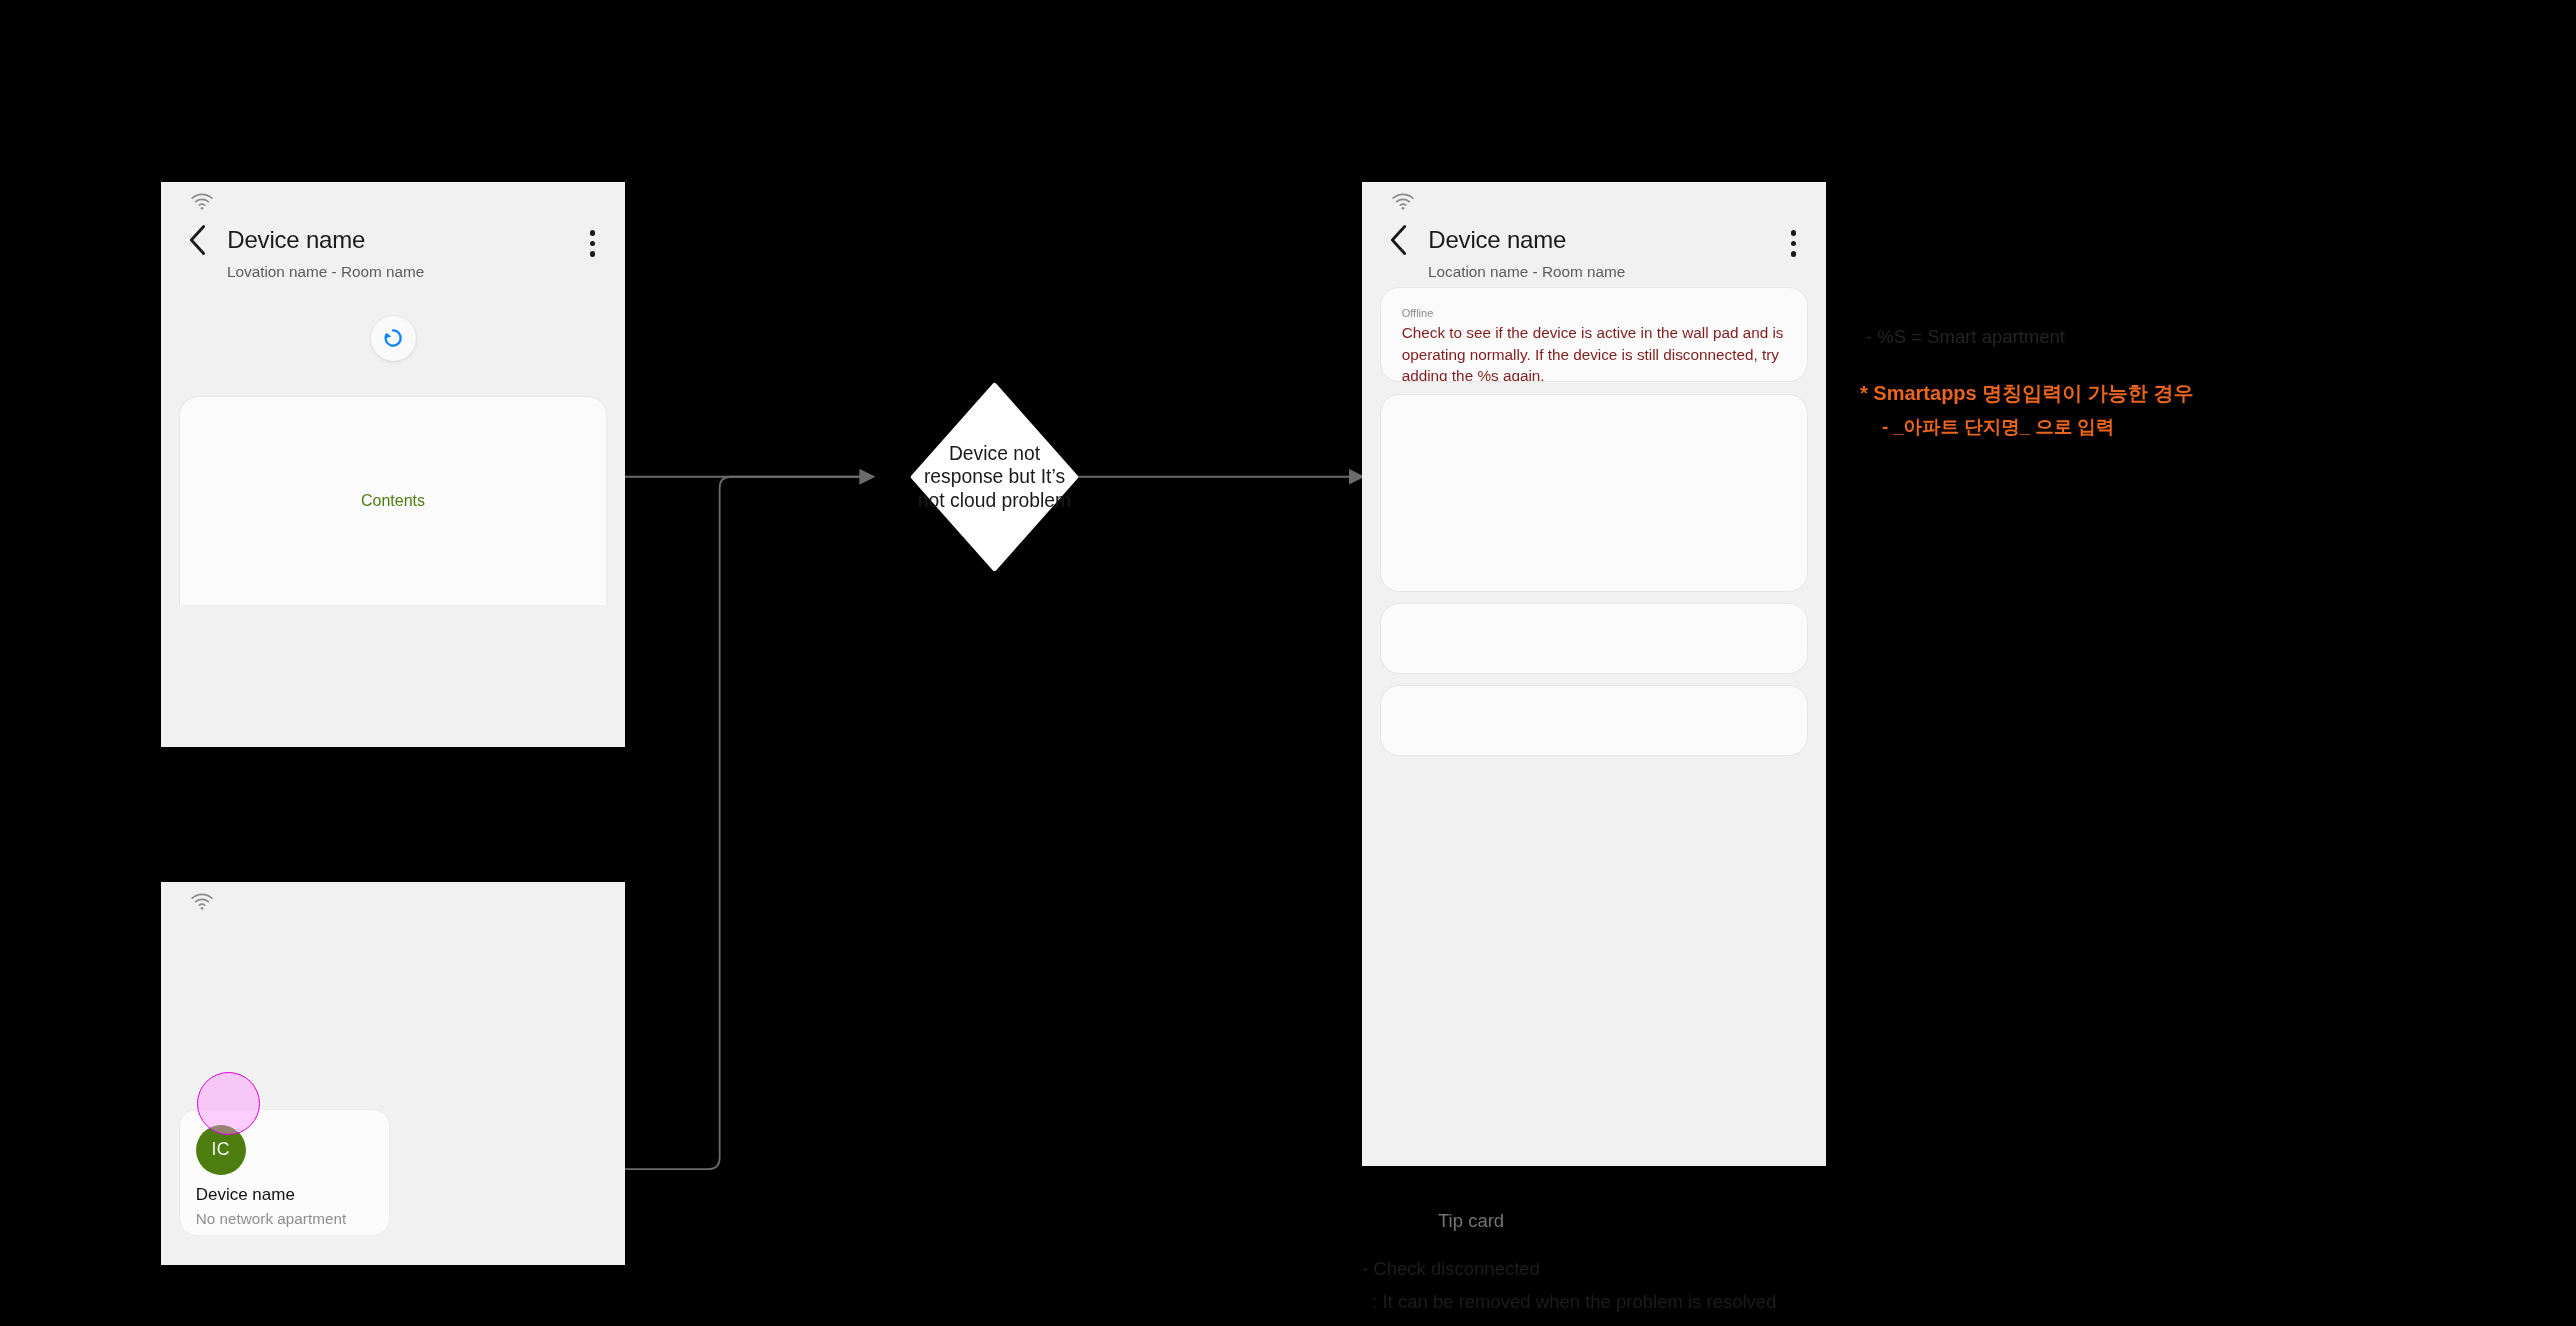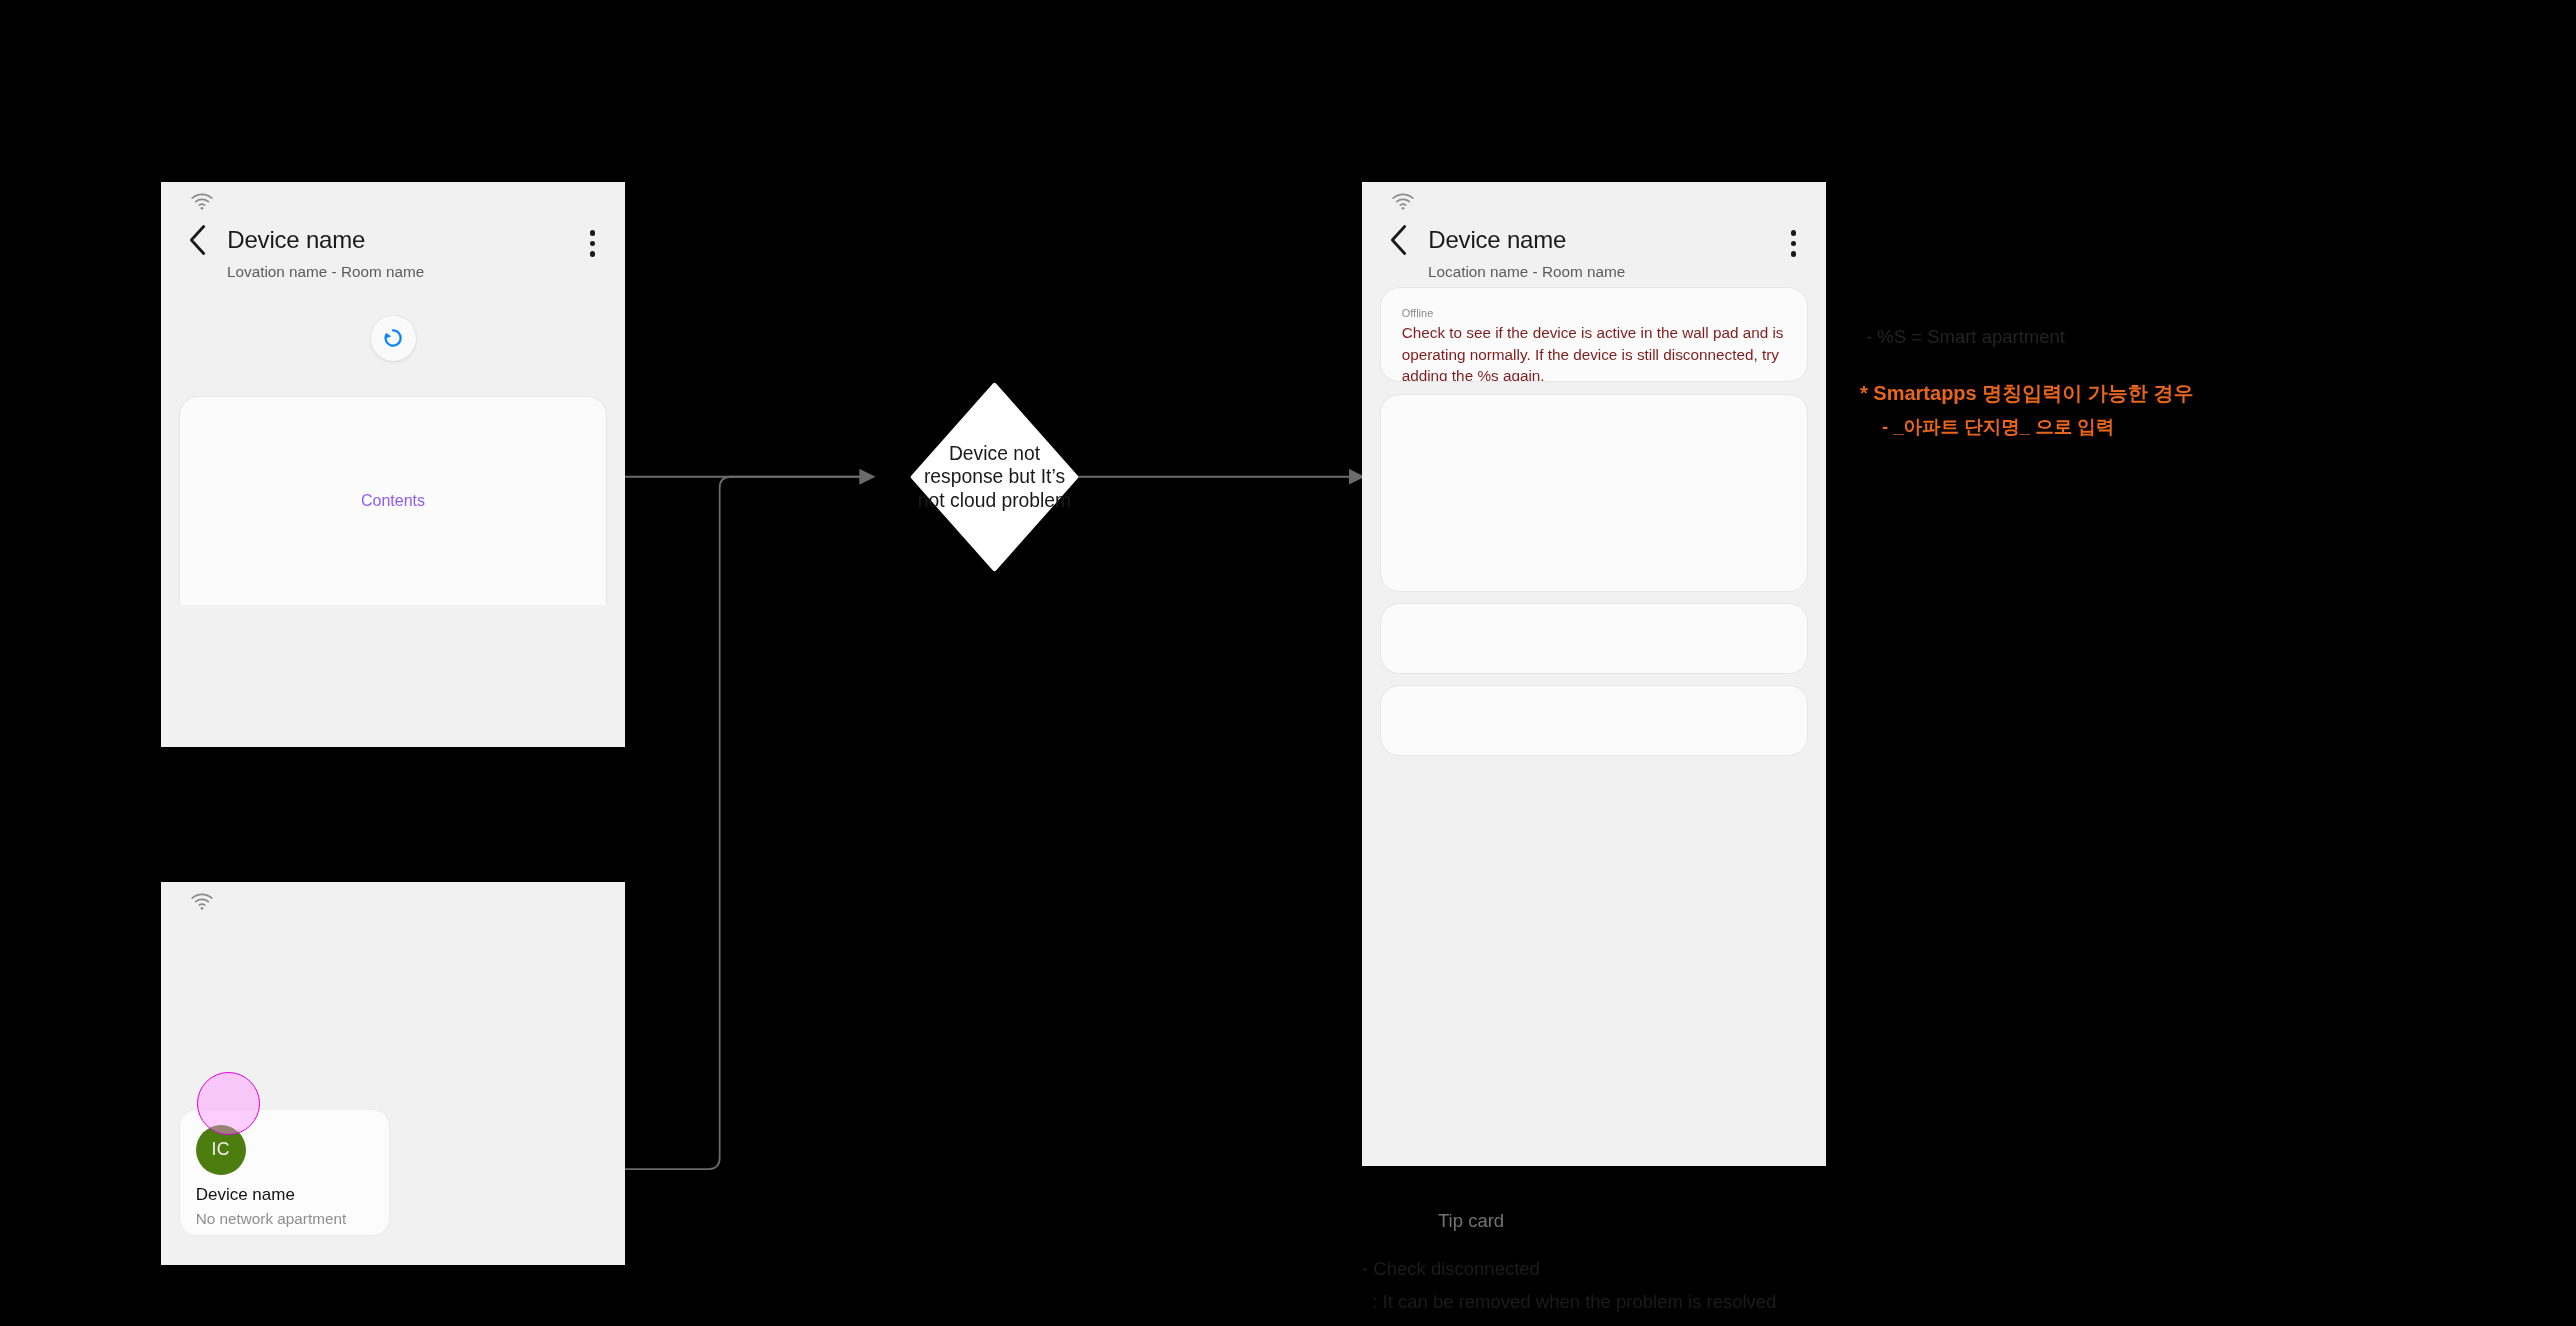--- a/index.html
+++ b/index.html
@@ -63,21 +63,21 @@
     border-radius: 19.3px;
     margin: 0 17.7px 11.3px 17.7px;
   }
   .card-contents {
     height: 209px;
     display:flex; align-items:center; justify-content:center;
     margin-top: 35px;
     border-radius: 19.3px 19.3px 0 0;
     border-bottom: none;
   }
-  .contents-label { font-size: 16px; color: #8b5cf6; }
+  .contents-label { font-size: 16px; color: #4d7c0f; }
 
   
   .tip-card { height: 95px; overflow: hidden; padding: 17.7px 21px 0 21px; margin-top: 6.4px;}
   .tip-title { font-size: 11px; color: #8a8a8a; line-height: 1.45; }
   .tip-body  { font-size: 15.3px; color: #7f1d1d; line-height: 1.42; }
 
   .card-big   { height: 198px; }
   .card-small { height: 71px; }
 
   

